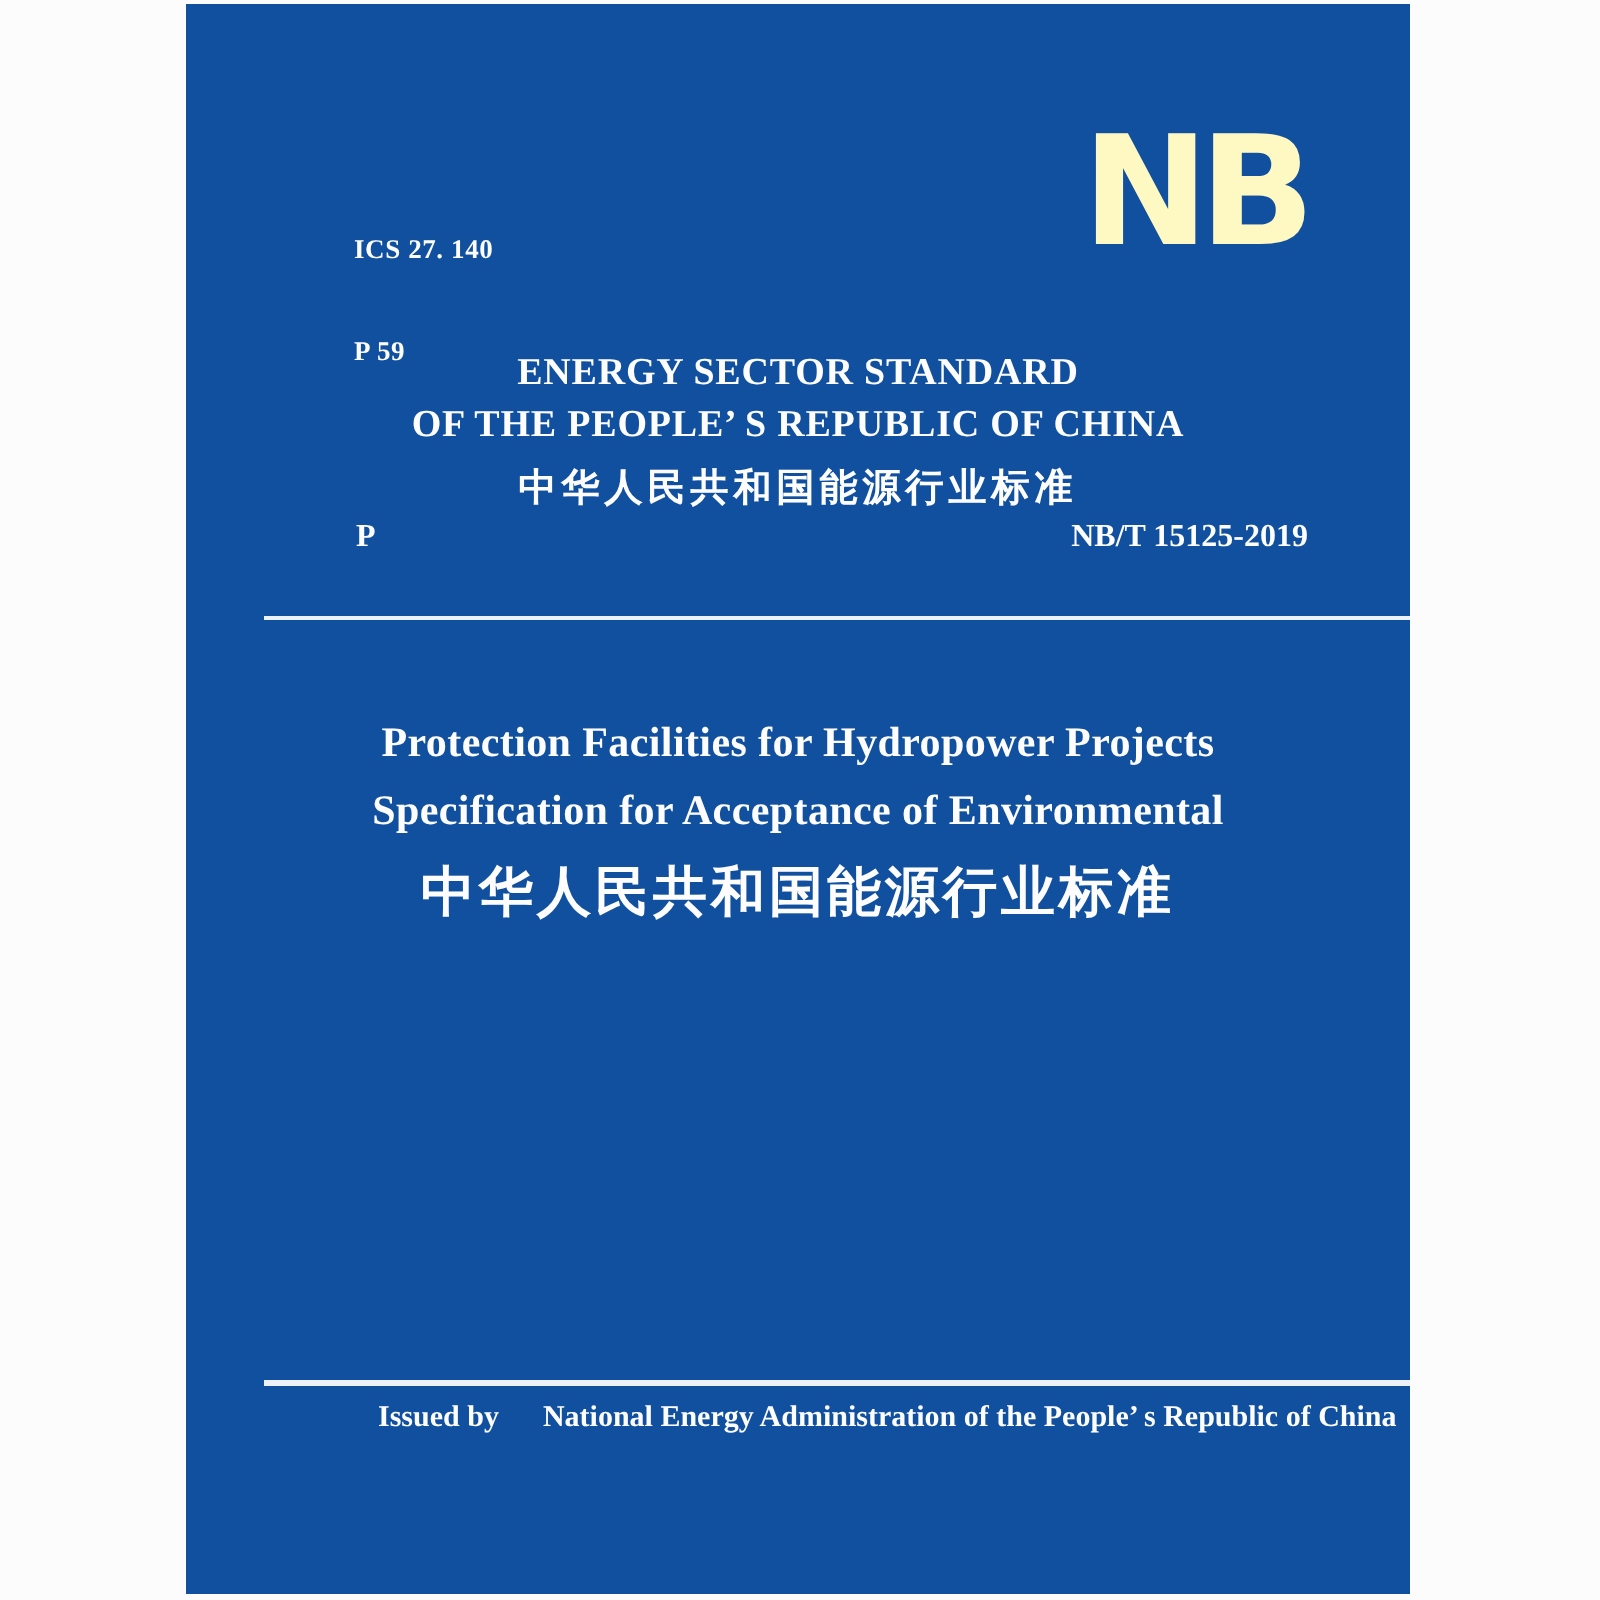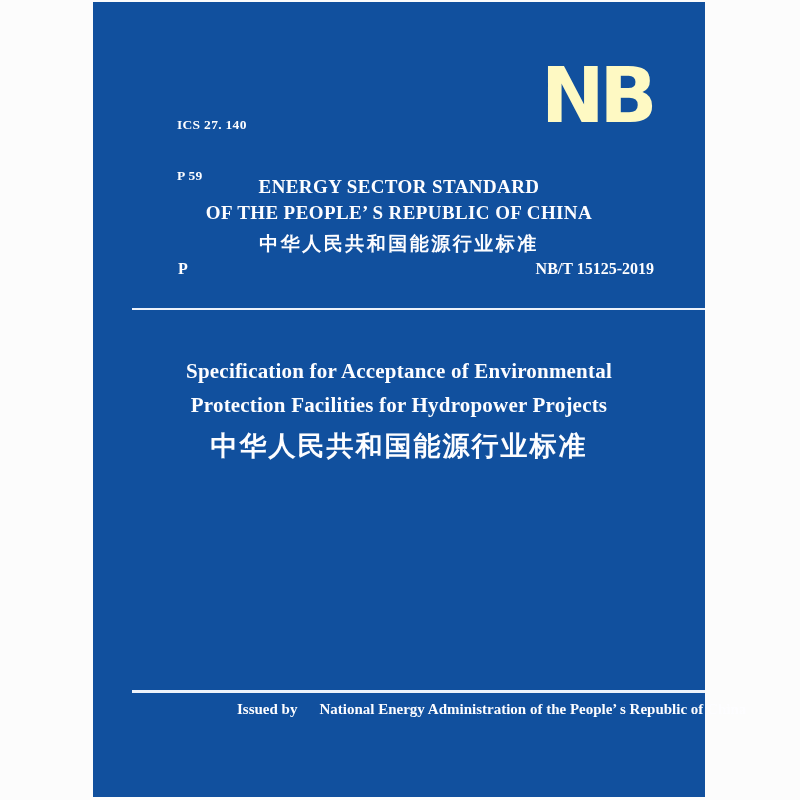--- a/index.html
+++ b/index.html
@@ -132,21 +132,20 @@
   .issuedby-row {
     position: absolute;
     left: 0;
     top: 699px;
     width: 100%;
     box-sizing: border-box;
     padding-left: 96px;
     display: flex;
     font-size: 15px;
     font-weight: bold;
-    margin-left: 48px;
   }
   .issuedby-value {
     margin-left: 22px;
   }
 </style>
 </head>
 <body>
 
 <div class="canvas">
   <div class="cover">
@@ -165,22 +164,22 @@
     </div>
 
     <div class="code-row">
       <span>P</span>
       <span>NB/T 15125-2019</span>
     </div>
 
     <div class="rule-1"></div>
 
     <div class="title-block">
+      <div class="title-line">Protection Facilities for Hydropower Projects</div>
       <div class="title-line">Specification for Acceptance of Environmental</div>
-      <div class="title-line">Protection Facilities for Hydropower Projects</div>
       <div class="title-cn">中华人民共和国能源行业标准</div>
     </div>
 
 
     <div class="rule-2"></div>
 
     <div class="issuedby-row">
       <span>Issued by</span>
       <span class="issuedby-value">National Energy Administration of the People’ s Republic of China</span>
     </div>

